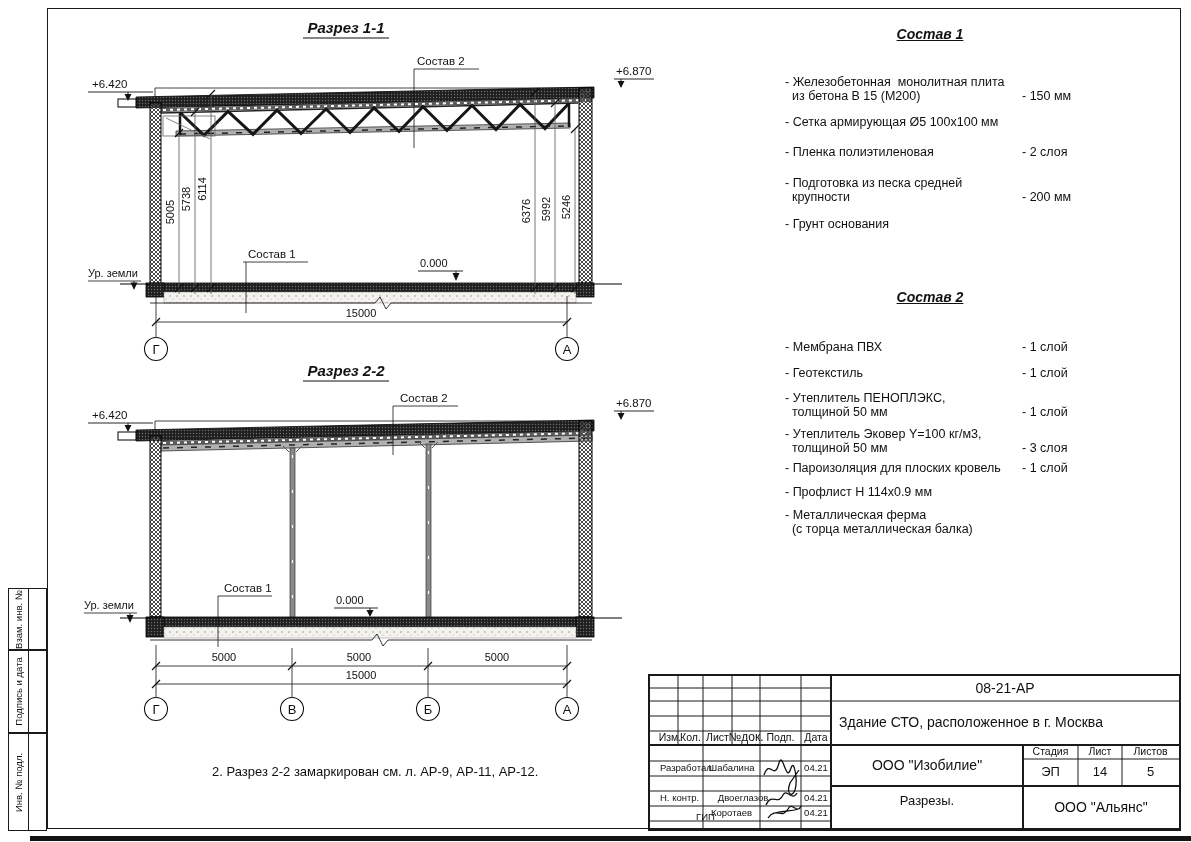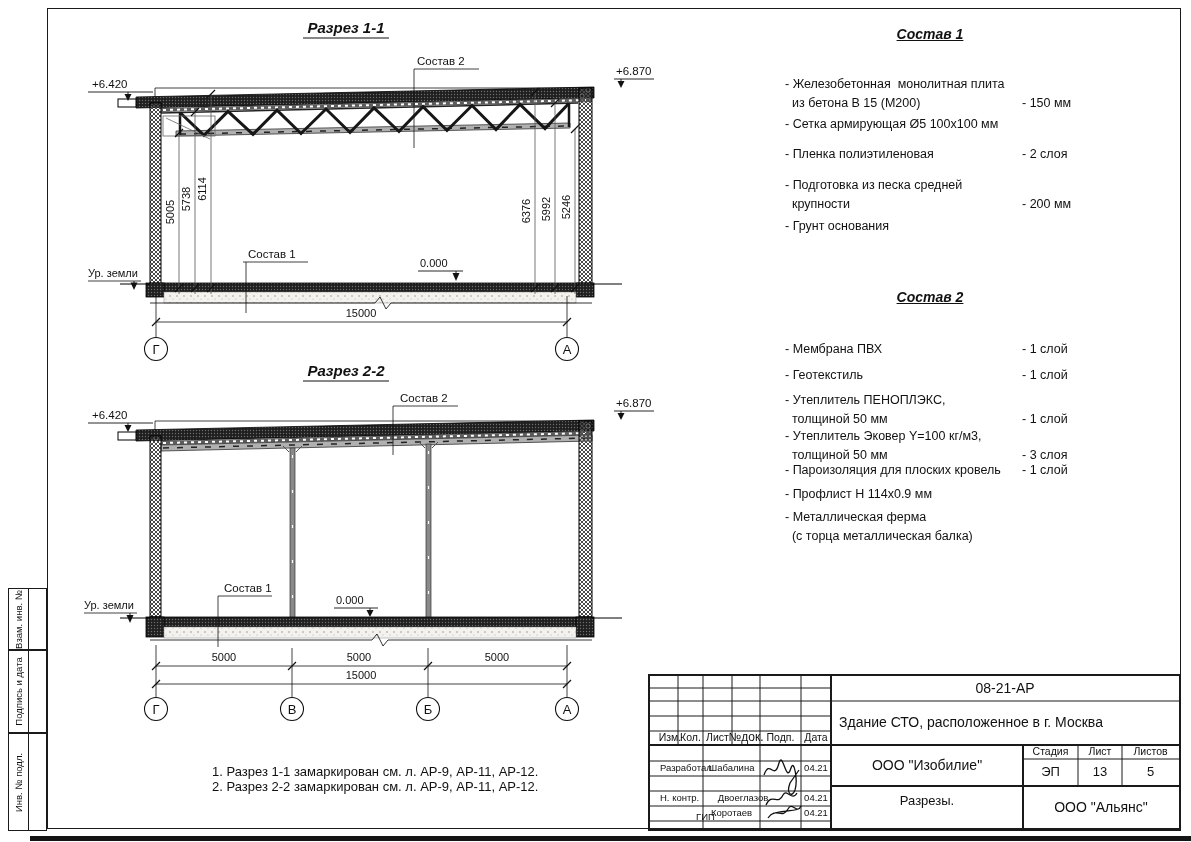--- a/index.html
+++ b/index.html
@@ -5,21 +5,21 @@
   html,body{margin:0;padding:0}
   body{width:1191px;height:842px;position:relative;background:#fff;
        font-family:"Liberation Sans",sans-serif;color:#111;overflow:hidden}
   #art{position:absolute;left:0;top:0;width:1191px;height:842px}
   #art text{fill:#111;font-family:"Liberation Sans",sans-serif}
   .frame{position:absolute;left:47px;top:8px;width:1134px;height:821px;
          border:1.6px solid #1a1a1a;box-sizing:border-box}
   
   .comp-head{position:absolute;width:150px;text-align:center;font-size:14px;
              font-weight:bold;font-style:italic;text-decoration:underline}
-  .ci{position:absolute;left:785px;width:335px;font-size:12.5px;line-height:19px}
+  .ci{position:absolute;left:785px;width:335px;font-size:12.5px;line-height:14px}
   .ci-name{white-space:pre-wrap;display:block}
   .ci-val{position:absolute;left:237px;bottom:0;white-space:nowrap}
   
   #notes{position:absolute;left:212px;top:765px;font-size:13px;line-height:14.8px}
   
   .sbox{position:absolute;left:8px;width:39px;border:1.5px solid #1a1a1a;
         box-sizing:border-box;display:flex;background:#fff}
   .sbox .lab{width:19px;border-right:1px solid #1a1a1a;display:flex;
              align-items:center;justify-content:center}
   .sbox .lab span{transform:rotate(-90deg);white-space:nowrap;font-size:9.5px}
@@ -266,21 +266,20 @@
   <span class="ci-name">- Профлист Н 114x0.9 мм</span>
   <span class="ci-val"></span>
 </div>
 <div class="ci" style="top:508px">
   <span class="ci-name">- Металлическая ферма
   (с торца металлическая балка)</span>
   <span class="ci-val"></span>
 </div>
 
 <div id="notes">
-  <div>1. Разрез 1-1 замаркирован см. л. АР-9, АР-11, АР-12.</div>
   <div>2. Разрез 2-2 замаркирован см. л. АР-9, АР-11, АР-12.</div>
 </div>
 
 <div class="sbox" style="top:588px;height:62px">
   <div class="lab">
       <span>Взам. инв. №</span>
     </div>
   <div class="blank"></div>
 </div>
 <div class="sbox" style="top:650px;height:83px">
@@ -298,21 +297,21 @@
 
 <div class="tb"></div>
 <div class="cell f14" style="left:831px;top:676px;width:348px;height:25px">08-21-АР</div>
 <div class="cell f14" style="left:831px;top:701px;width:280px;height:44px">Здание СТО, расположенное в г. Москва</div>
 <div class="cell f14" style="left:831px;top:745px;width:192px;height:41px">ООО "Изобилие"</div>
 <div class="cell f13" style="left:831px;top:786px;width:192px;height:43px;padding-bottom:12px">Разрезы.</div>
 <div class="cell f10" style="left:1023px;top:745px;width:55px;height:14px">Стадия</div>
 <div class="cell f10" style="left:1078px;top:745px;width:44px;height:14px">Лист</div>
 <div class="cell f10" style="left:1122px;top:745px;width:57px;height:14px">Листов</div>
 <div class="cell f13" style="left:1023px;top:759px;width:55px;height:27px">ЭП</div>
-<div class="cell f13" style="left:1078px;top:759px;width:44px;height:27px">13</div>
+<div class="cell f13" style="left:1078px;top:759px;width:44px;height:27px">14</div>
 <div class="cell f13" style="left:1122px;top:759px;width:57px;height:27px">5</div>
 <div class="cell f14" style="left:1023px;top:786px;width:156px;height:43px">ООО "Альянс"</div>
 <div class="cell f10" style="left:650px;top:731px;width:40px;height:14px">Изм.</div>
 <div class="cell f10" style="left:678px;top:731px;width:25px;height:14px">Кол.</div>
 <div class="cell f10" style="left:703px;top:731px;width:29px;height:14px">Лист</div>
 <div class="cell f8" style="left:732px;top:731px;width:28px;height:14px">№док.</div>
 <div class="cell f10" style="left:760px;top:731px;width:41px;height:14px">Подп.</div>
 <div class="cell f10" style="left:801px;top:731px;width:30px;height:14px">Дата</div>
 <div class="cell f9 left" style="left:650px;top:761px;width:53px;height:15px">Разработал</div>
 <div class="cell f9" style="left:703px;top:761px;width:57px;height:15px">Шабалина</div>

